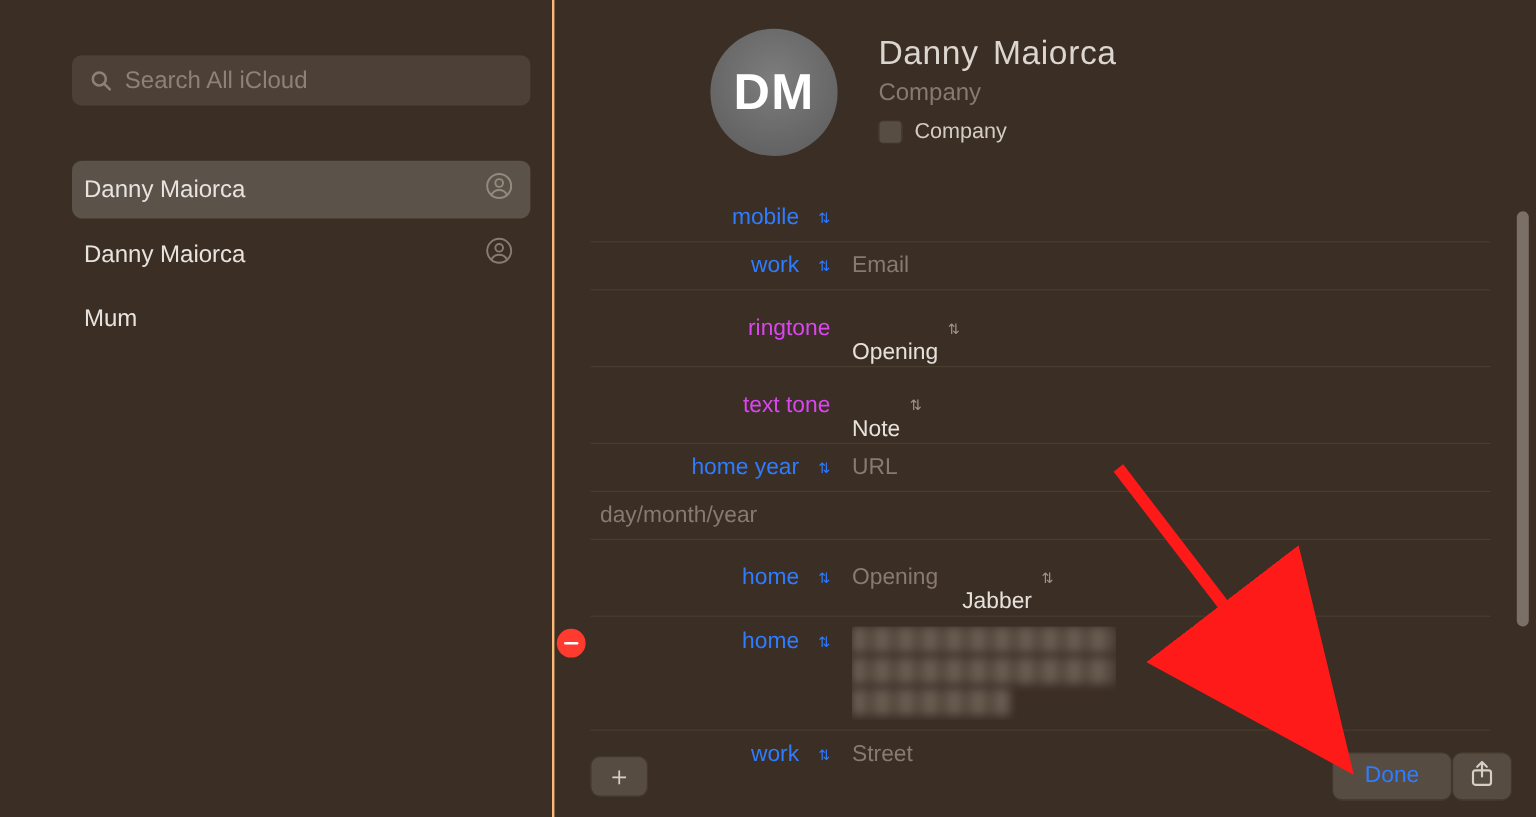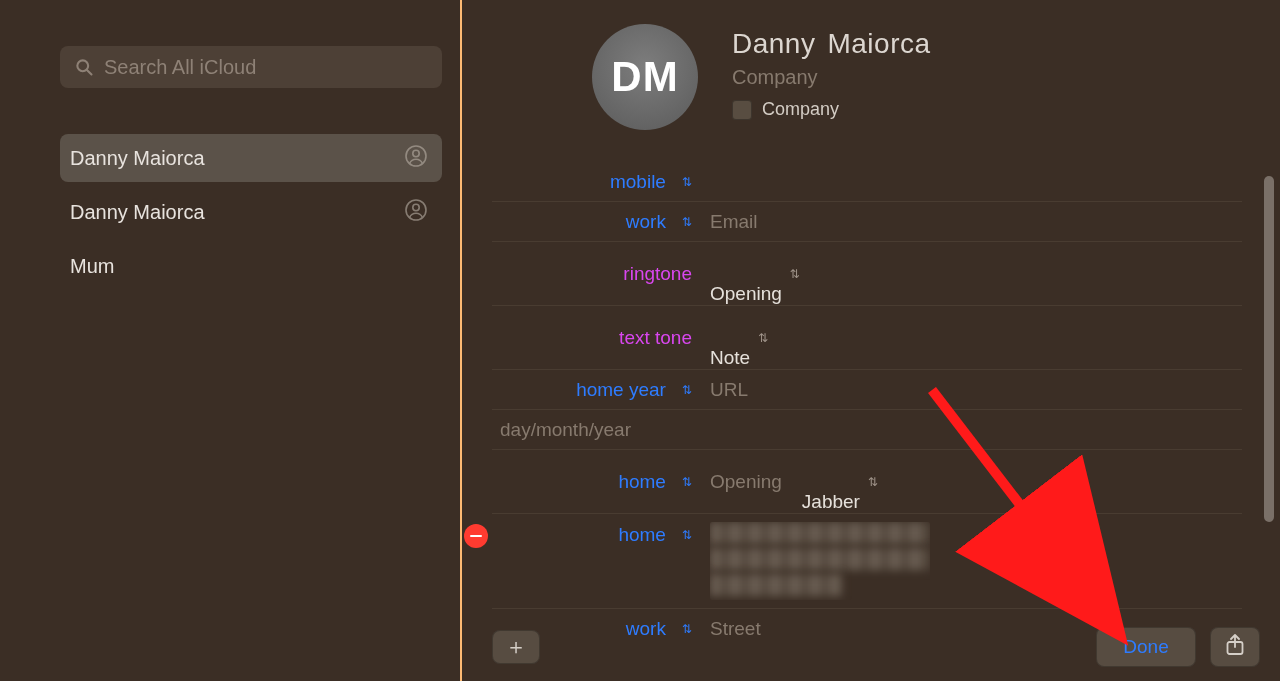--- a/index.html
+++ b/index.html
@@ -139,21 +139,21 @@
   .pix-line.short { width:60%; }
   .bottom-bar {
     position:absolute; bottom:14px; left:30px; right:20px;
     display:flex; align-items:center; justify-content:space-between;
   }
   .add-btn {
     width:48px; height:34px; border-radius:8px; background:#574c41;
     display:flex; align-items:center; justify-content:center; font-size:22px;
     color:#d5cfc8; box-shadow: inset 0 0 0 1px rgba(0,0,0,0.25);
   }
-  .bottom-right { display:flex; gap:14px; align-items:center; }
+  .bottom-right { display:flex; align-items:center; }
   .done-btn {
     width:100px; height:40px; border-radius:8px; background:#574c41;
     display:flex; align-items:center; justify-content:center;
     color:#2e7cff; font-size:19px;
     box-shadow: inset 0 0 0 1px rgba(0,0,0,0.25);
   }
   .share-btn {
     width:50px; height:40px; border-radius:8px; background:#574c41;
     display:flex; align-items:center; justify-content:center;
     box-shadow: inset 0 0 0 1px rgba(0,0,0,0.25);

